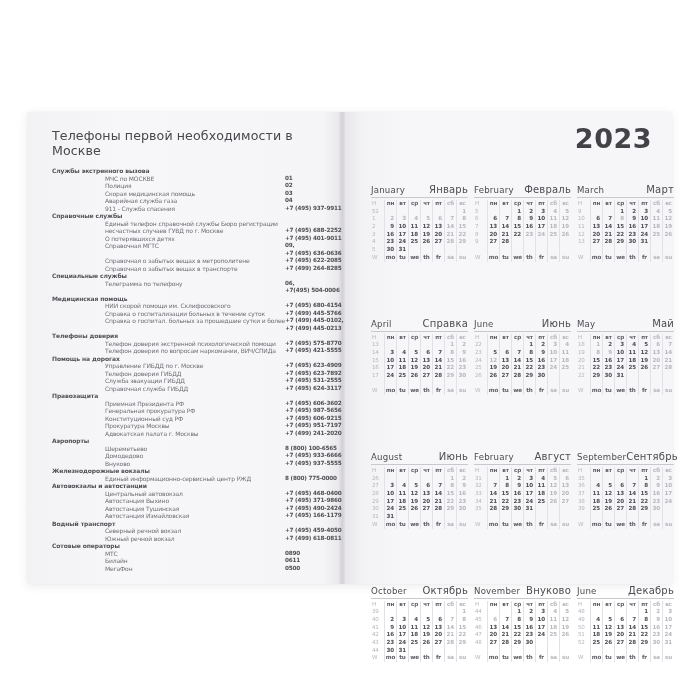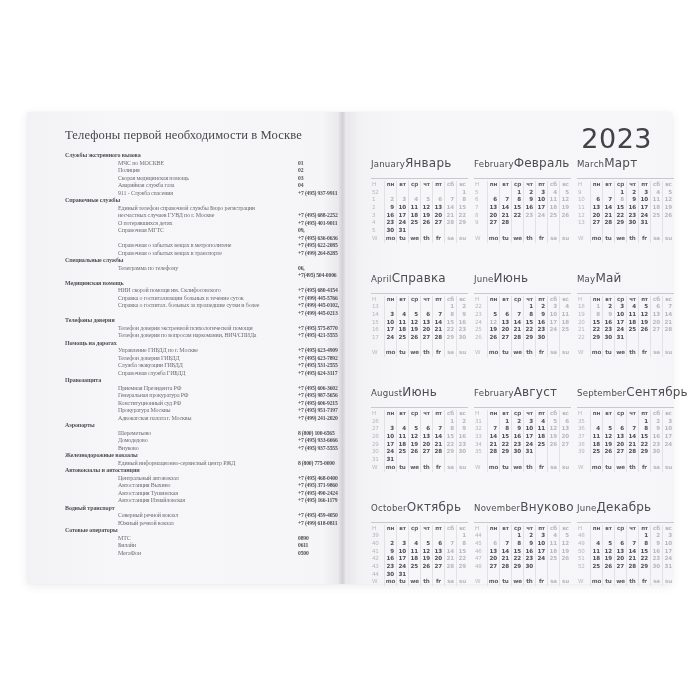--- a/index.html
+++ b/index.html
@@ -29,21 +29,21 @@
   .page-right{
     flex:1;border-radius:0 2px 2px 0;
     background:linear-gradient(90deg,#f1f0f3 0%,#f7f6f8 18%,#f6f5f7 100%);
   }
   .page-right::before{
     content:"";position:absolute;left:0;top:0;bottom:0;width:14px;
     background:linear-gradient(90deg,rgba(90,85,100,0.06),rgba(90,85,100,0));
   }
 
   
-  .lp-content{position:absolute;left:38px;top:16px;width:285px;font-family:Liberation Serif, serif;}
+  .lp-content{position:absolute;left:25px;top:16px;width:285px;}
   .lp-title{
     font-size:12.6px;line-height:15px;font-weight:400;color:#48484d;
     letter-spacing:0.1px;margin:0 0 9px 0;
   }
   .sec-heading{
     font-size:6px;line-height:7.5px;font-weight:700;color:#515156;
     letter-spacing:-0.1px;white-space:pre;
   }
   .item{display:flex;align-items:flex-start;}
   .item.bottom{align-items:flex-end;}
@@ -52,34 +52,34 @@
     letter-spacing:-0.15px;white-space:pre;overflow:visible;
   }
   .ph{
     width:52px;flex-shrink:0;font-size:5.7px;line-height:7.5px;font-weight:700;
     color:#515156;letter-spacing:-0.2px;white-space:pre;overflow:visible;
   }
 
   
   .year{
     position:absolute;top:12px;right:20px;font-size:27px;line-height:30px;
-    font-weight:400;color:#424247;letter-spacing:0.5px;
+    font-weight:700;color:#424247;letter-spacing:0.5px;
   }
   .months{
     position:absolute;left:24px;top:44px;
     display:grid;grid-template-columns:repeat(3,97px);
     column-gap:6px;row-gap:28px;
   }
   .month{width:97px;}
   .mname{
-    display:flex;align-items:baseline;
-    border-bottom:1px solid #c9c8cd;padding-bottom:8px;margin-bottom:2px;
+    display:flex;justify-content:space-between;align-items:baseline;
+    border-bottom:1px solid #c9c8cd;padding-bottom:2px;margin-bottom:2px;
   }
   .mname .en{font-size:8.6px;color:#4c4c51;letter-spacing:0.2px;}
-  .mname .ru{font-size:12px;color:#4c4c51;letter-spacing:0.2px;}
+  .mname .ru{font-size:10px;color:#4c4c51;letter-spacing:0.2px;margin-top:28px;}
   .mgrid{display:grid;grid-template-columns:13px repeat(7,12px);}
   .mgrid span{
     display:block;box-sizing:border-box;height:7.7px;line-height:7.9px;
     font-size:5.6px;letter-spacing:-0.2px;
   }
   .c-day{text-align:right;padding-right:2px;font-weight:700;color:#4e4e54;border-left:1px solid #e2e1e6;}
   .c-wk{text-align:left;padding-left:1px;font-weight:400;color:#b7b7bd;}
   .c-h{text-align:center;font-weight:700;color:#5c5c62;border-left:1px solid #e2e1e6;}
   .c-hw{text-align:left;padding-left:1px;font-weight:400;color:#b7b7bd;}
   .muted{color:#b7b7bd !important;}

